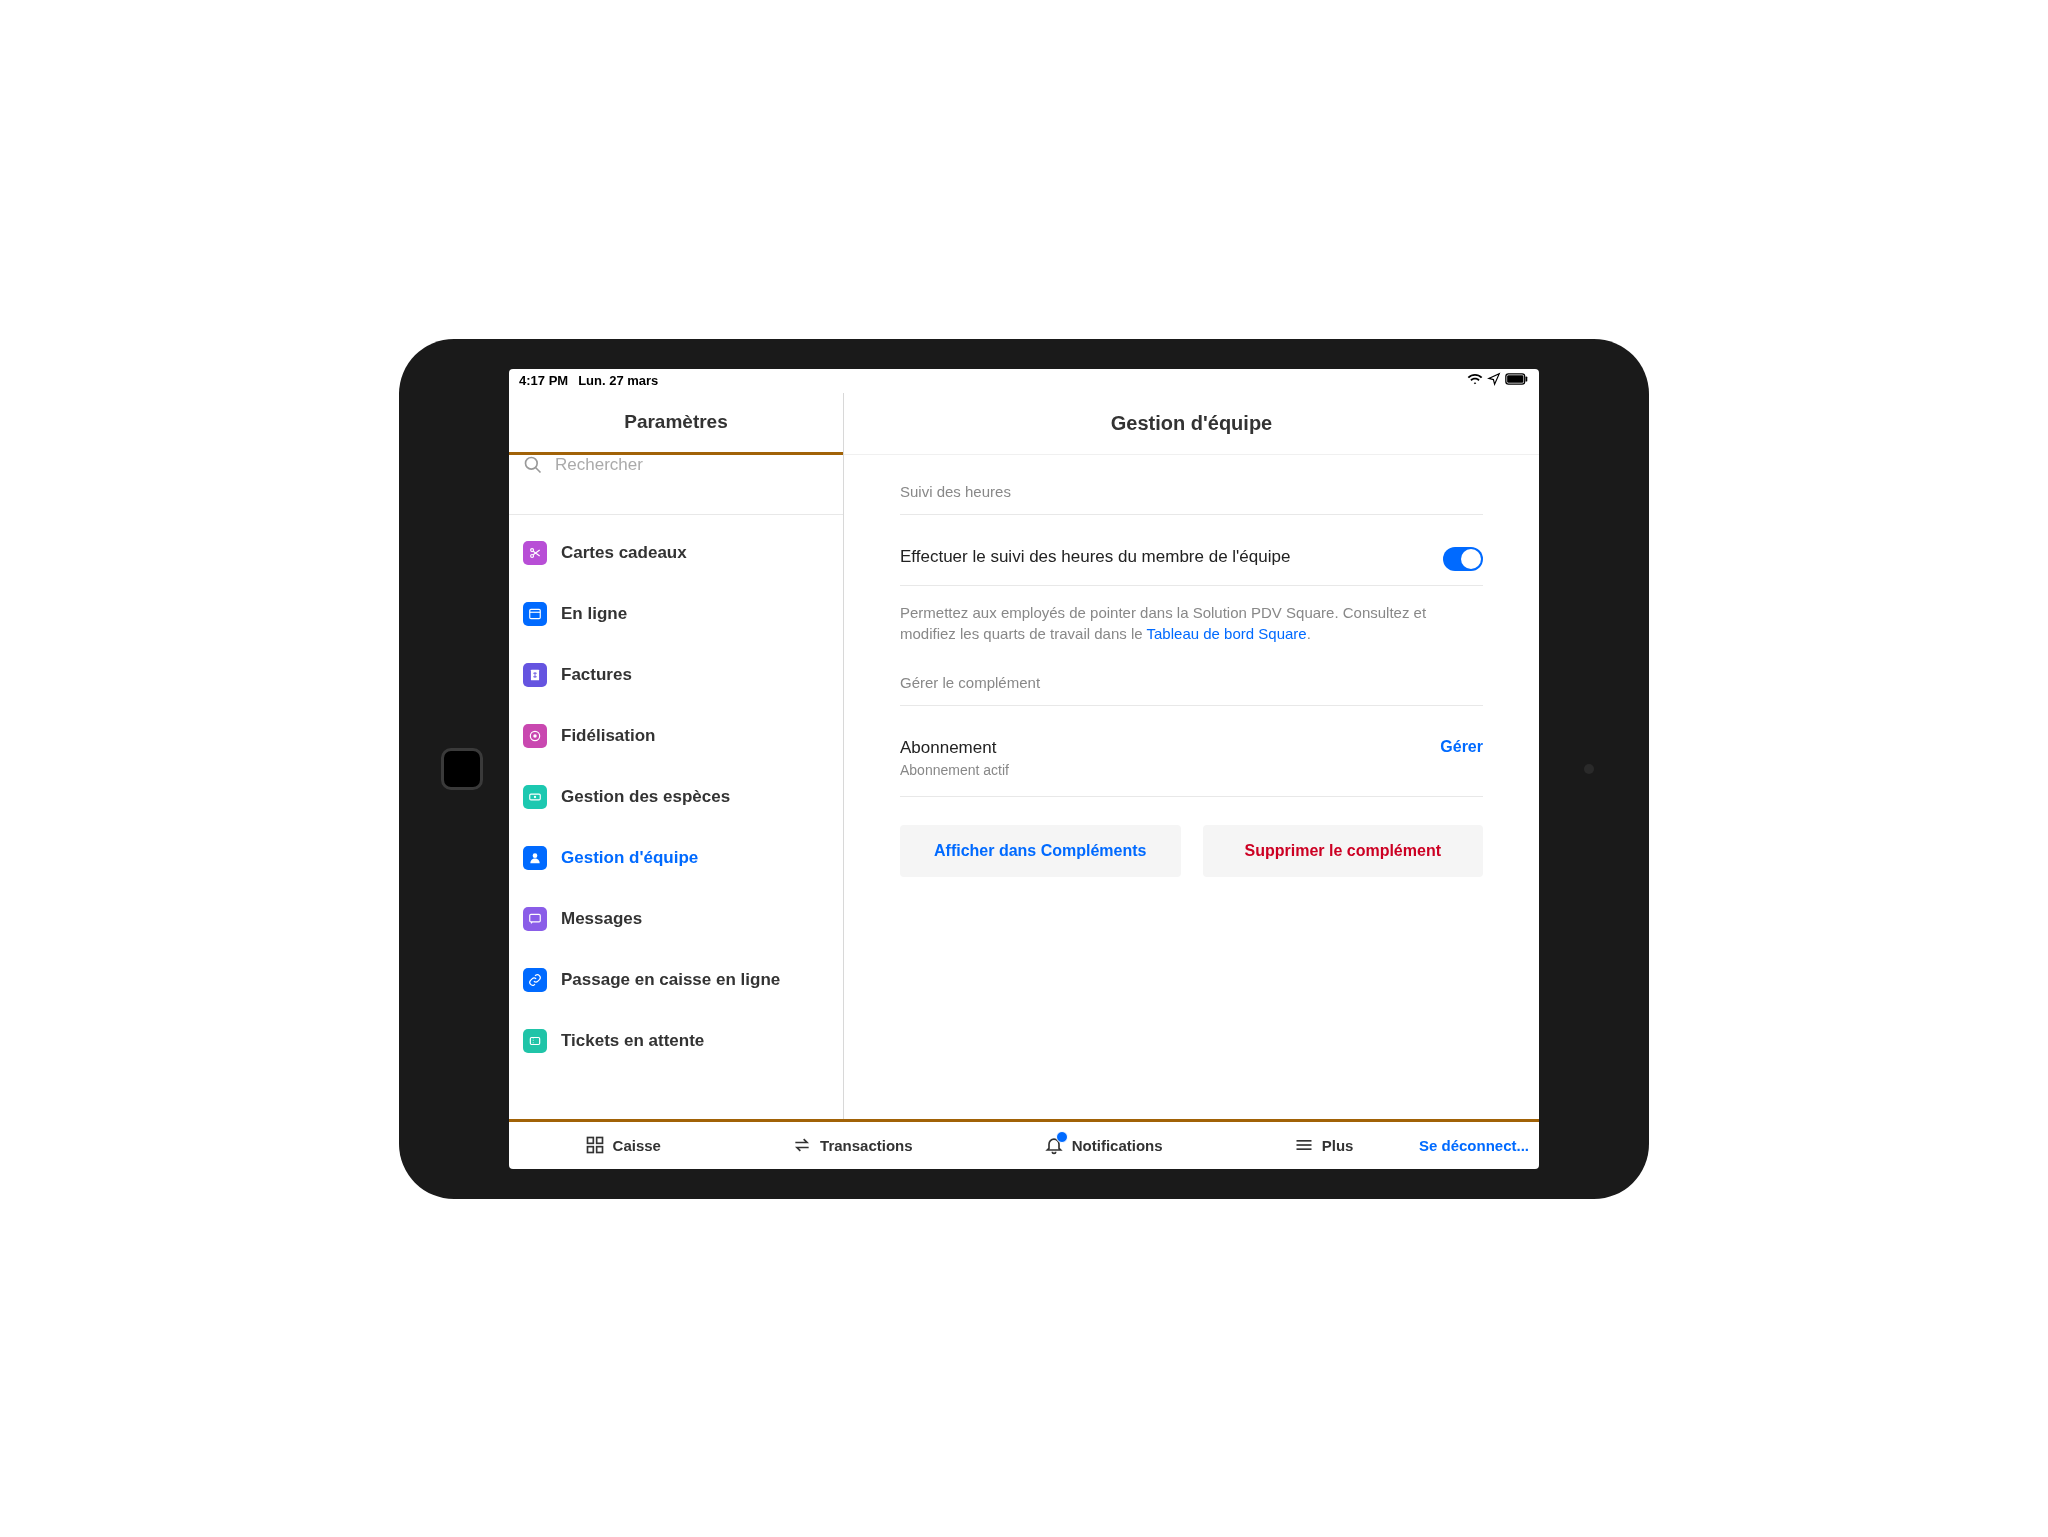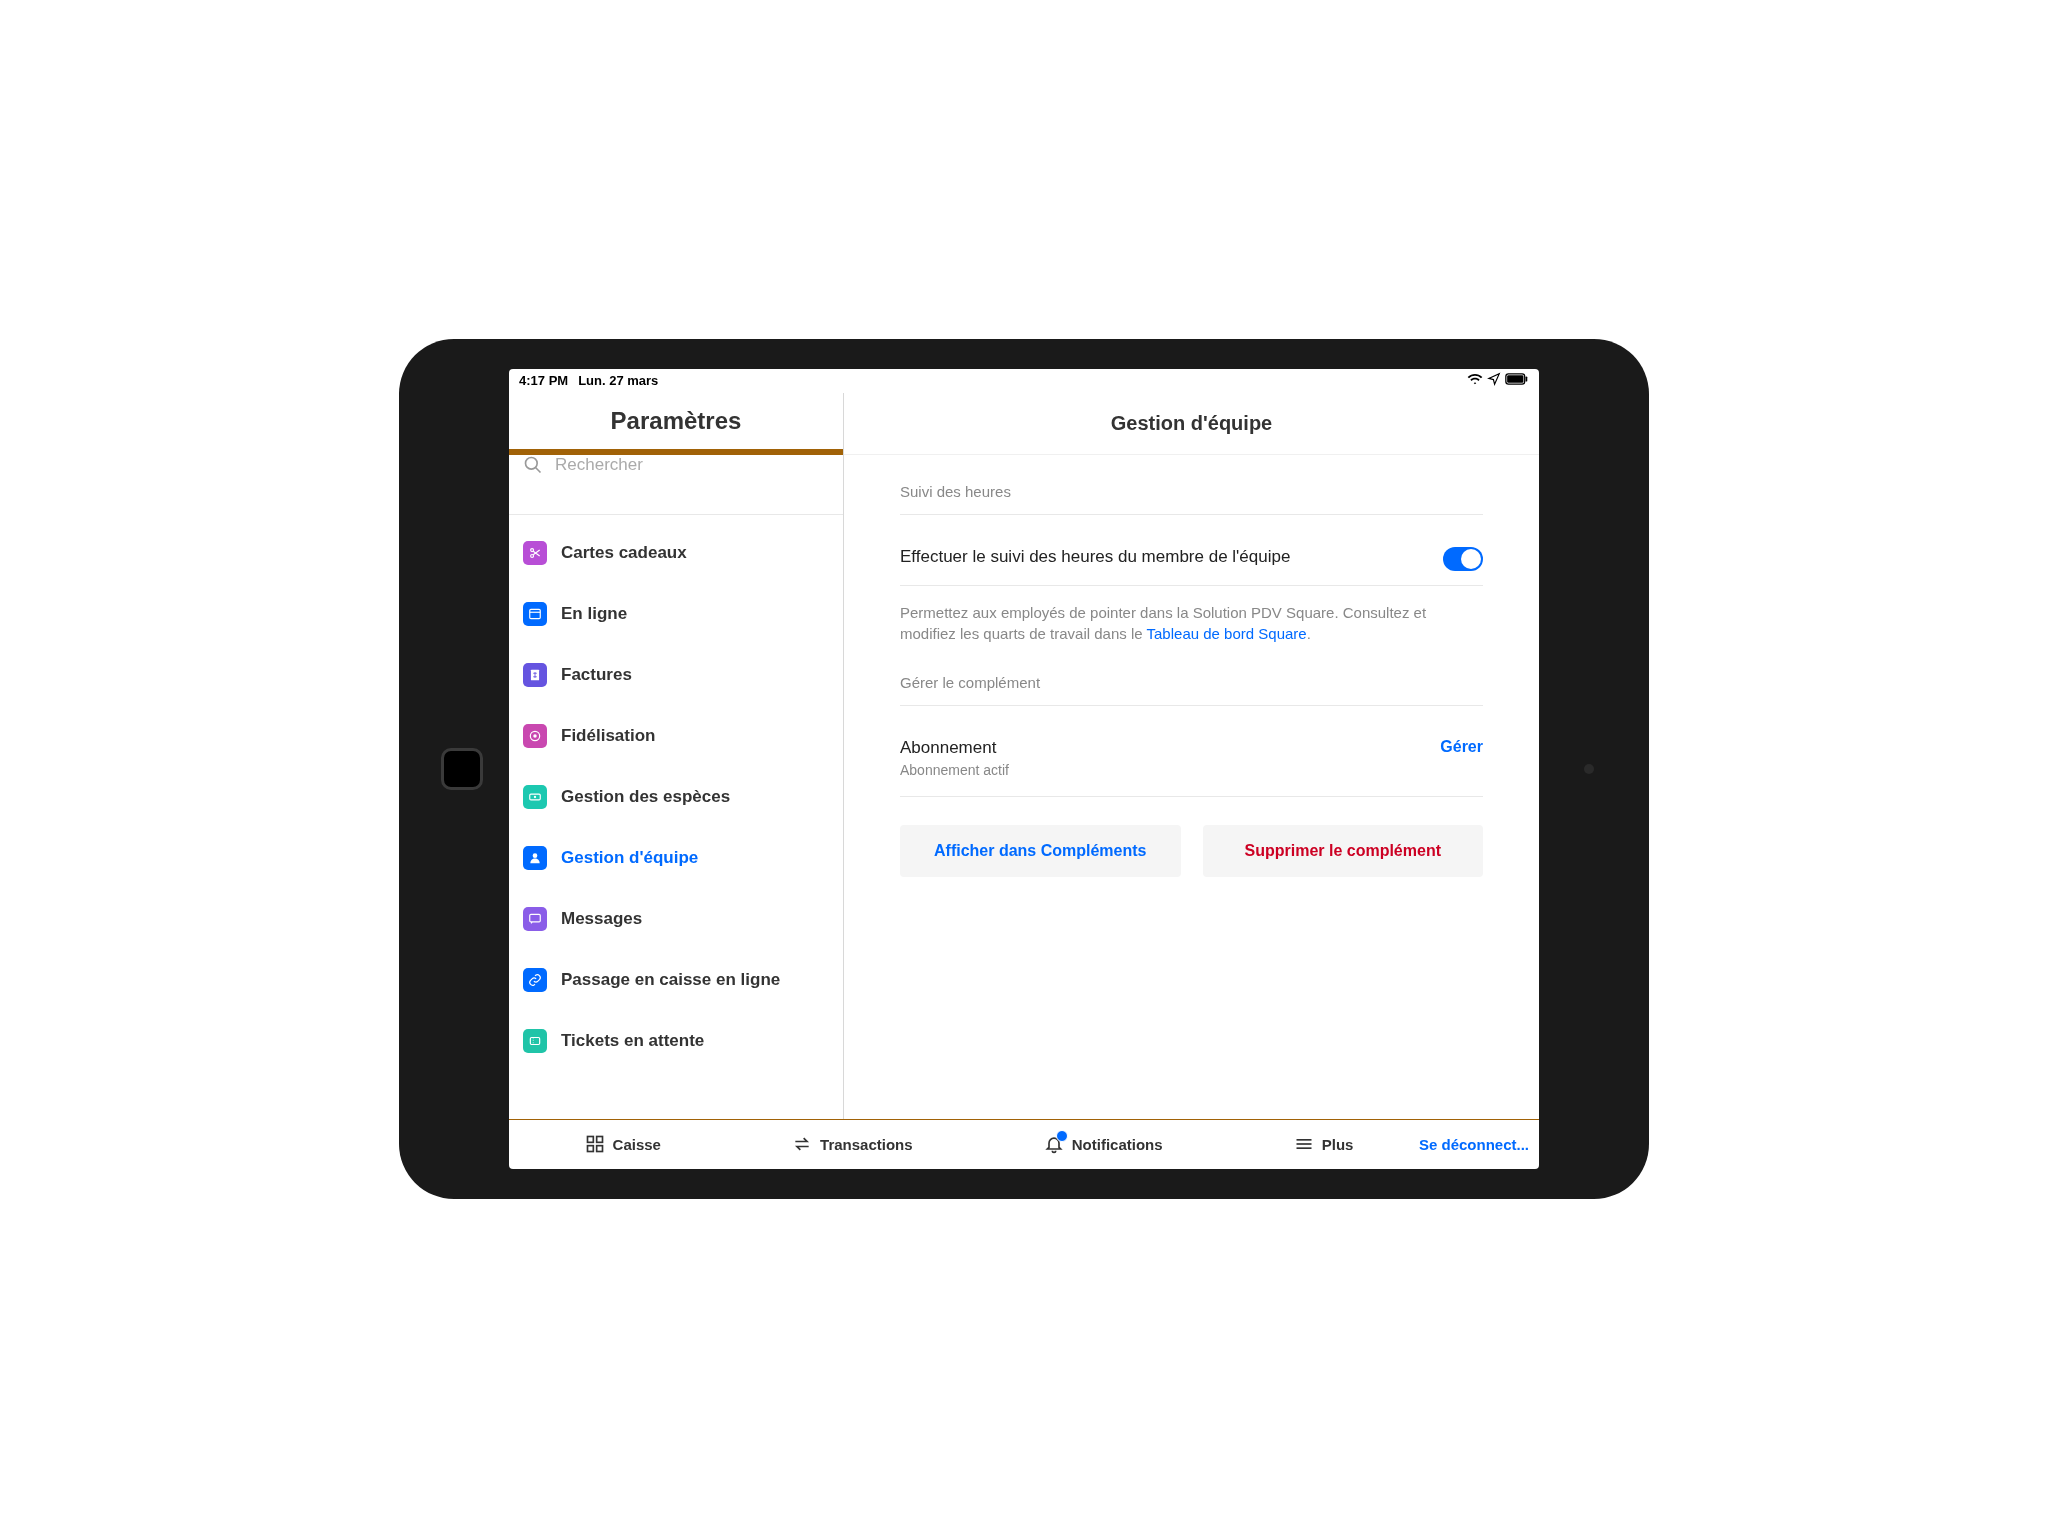--- a/index.html
+++ b/index.html
@@ -81,22 +81,22 @@
   border-right: 1px solid #d8d8d8;
   display: flex;
   flex-direction: column;
 }
 
 .sidebar-header {
   height: 62px;
   display: flex;
   align-items: center;
   justify-content: center;
-  border-bottom: 6px solid #a16207;
-  font-size: 24px;
+  border-bottom: 3px solid #a16207;
+  font-size: 19px;
   font-weight: 600;
   color: #333;
 }
 
 .search-row {
   height: 60px;
   display: flex;
   align-items: flex-start;
   padding: 0 14px;
   gap: 12px;
@@ -228,21 +228,21 @@
   font-size: 16px;
   font-weight: 600;
   cursor: pointer;
   border-radius: 4px;
 }
 .btn-blue { color: #006aff; }
 .btn-red { color: #cc0023; }
 
 .bottom-bar {
   height: 50px;
-  border-top: 1px solid #a16207;
+  border-top: 3px solid #a16207;
   display: flex;
   align-items: center;
   justify-content: space-around;
   padding: 0 10px;
 }
 
 .bottom-item {
   display: flex;
   align-items: center;
   gap: 8px;

